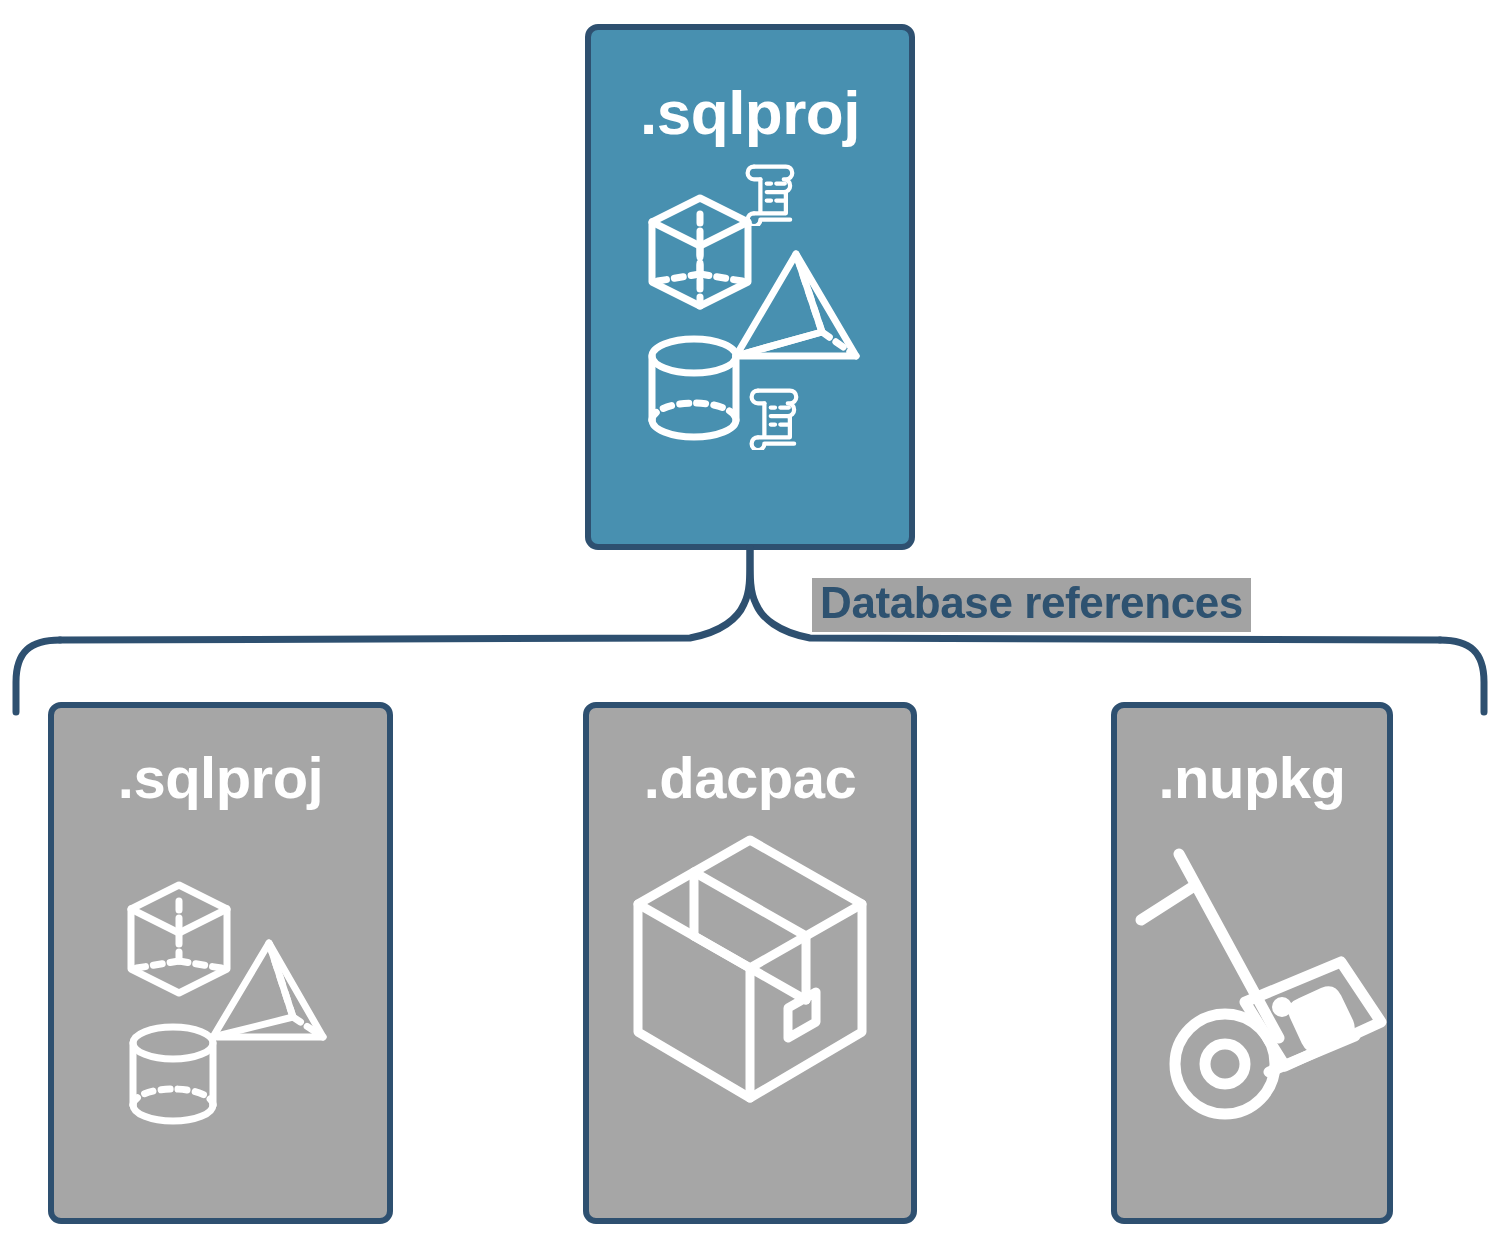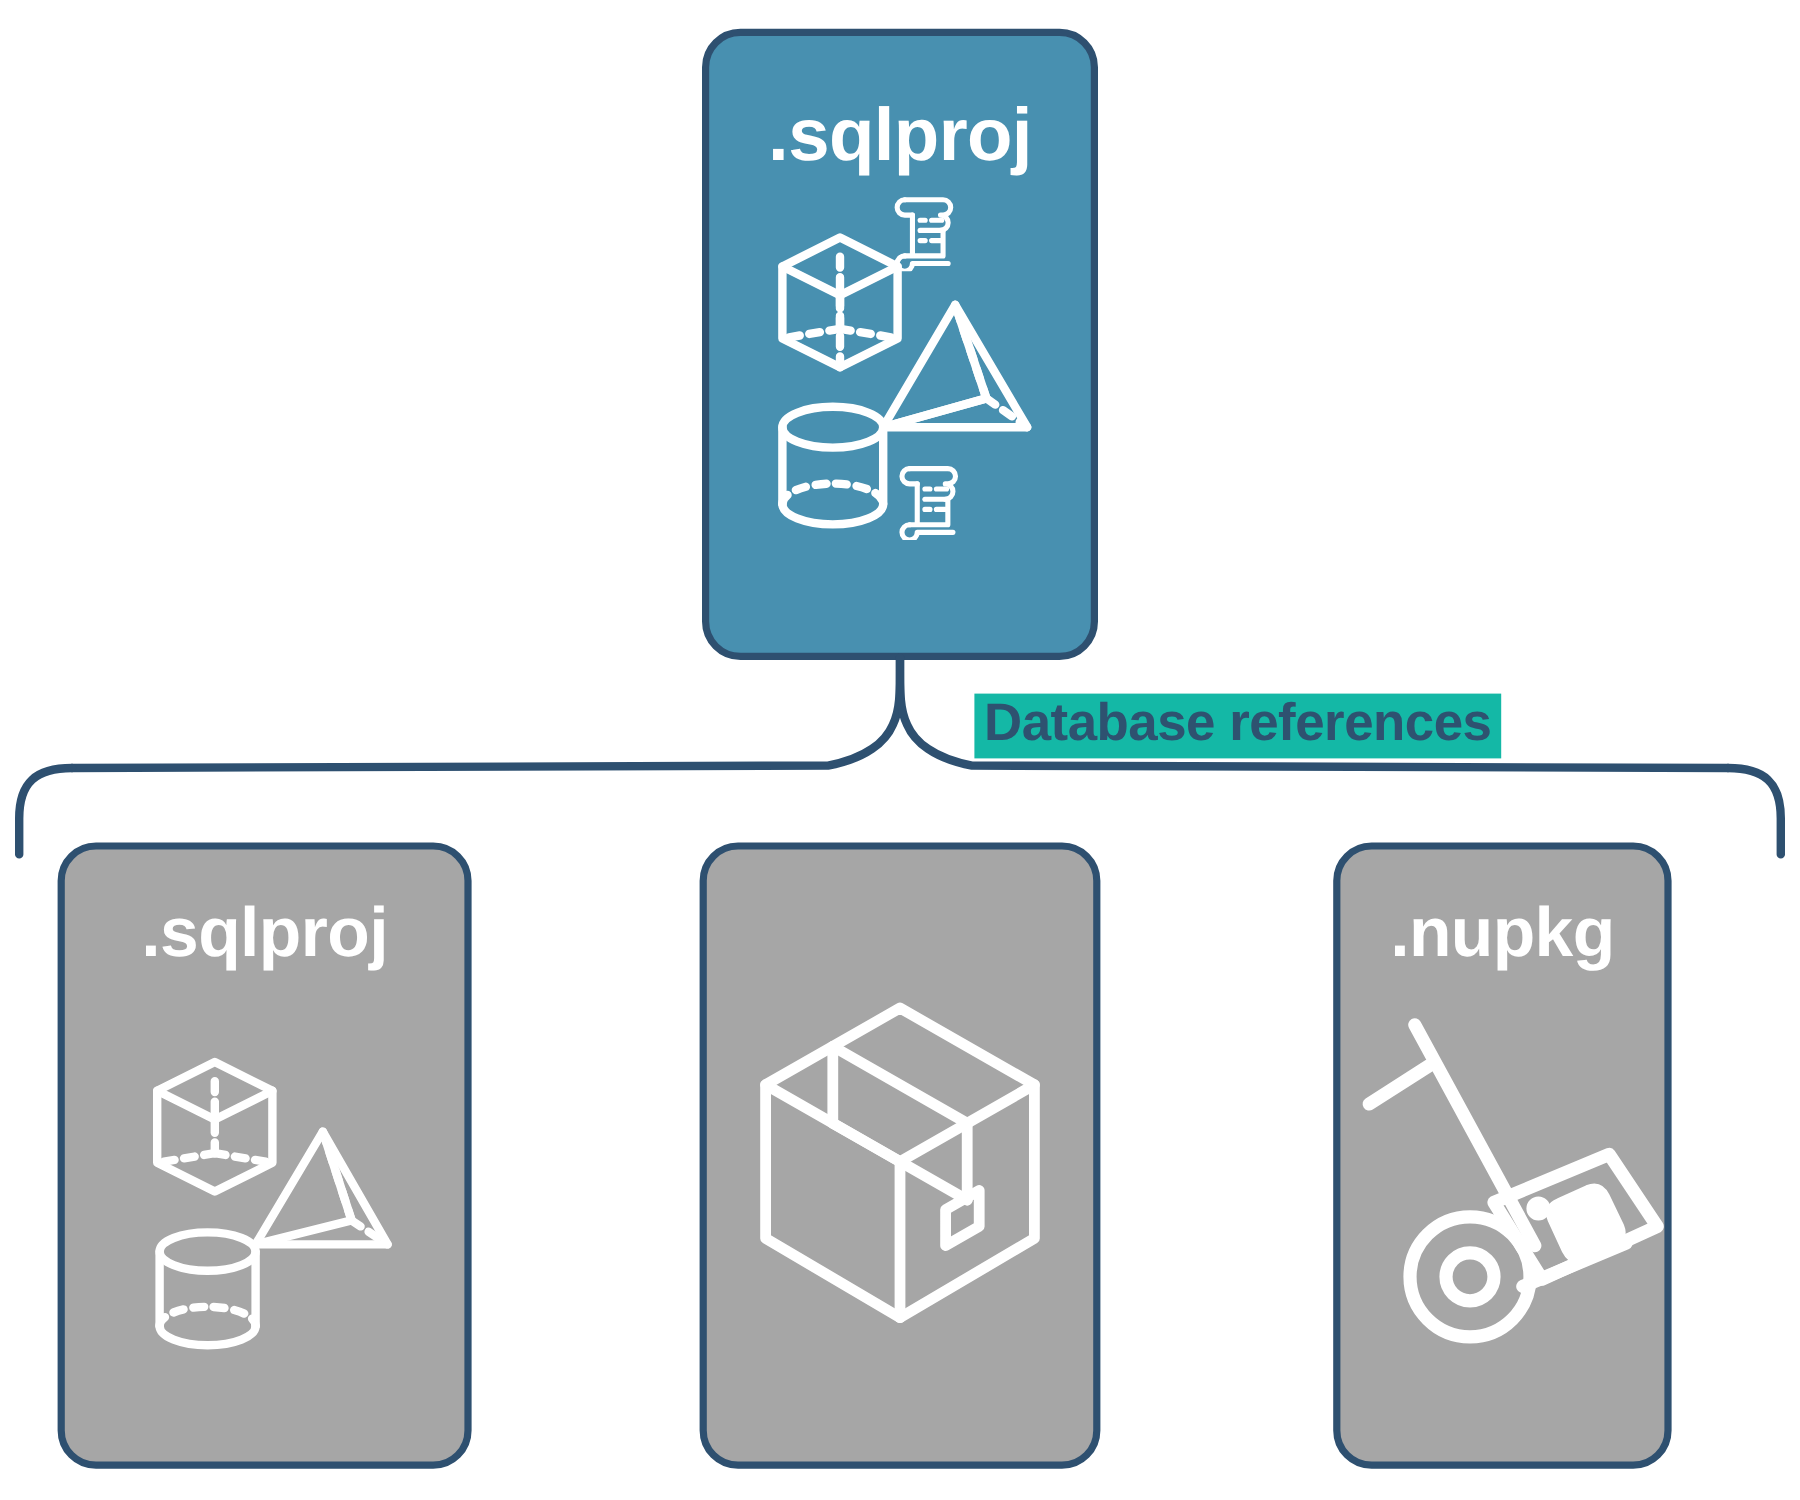--- a/index.html
+++ b/index.html
@@ -18,21 +18,21 @@
     position: absolute;
     left: 0; top: 0;
     width: 1500px;
     height: 1250px;
   }
 
   
   .card {
     position: absolute;
     box-sizing: border-box;
-    border-radius: 32px;
+    border-radius: 13px;
     border: 6px solid #2e5070;
     display: block;
   }
   .card.primary  { background: #4890b0; }
   .card.muted    { background: #a6a6a6; }
 
   #card-sqlproj-main {
     left: 585px; top: 24px;
     width: 330px; height: 526px;
   }
@@ -86,21 +86,21 @@
   
   #brace-caption {
     position: absolute;
     left: 812px;
     top: 578px;
     font-size: 44px;
     font-weight: bold;
     color: #2e5270;
     letter-spacing: -0.4px;
     white-space: nowrap;
-    background: #14b8a6;
+    background: #a3a3a3;
     padding: 0 8px 4px 8px;
     user-select: none;
   }
 </style>
 </head>
 <body>
 
 <div id="stage">
 
   <div class="card primary" id="card-sqlproj-main">
@@ -202,20 +202,21 @@
           <path d="M22 180 L22 242"></path>
           <path d="M102 180 L102 242"></path>
           <path d="M22 242 A40 16 0 0 0 102 242"></path>
           <path d="M22 242 A40 16 0 0 1 102 242" stroke-dasharray="9 8"></path>
         </g>
       </svg>
     </div>
   </div>
 
   <div class="card muted" id="card-dacpac">
+    <div class="card-title">.dacpac</div>
 
     <div class="card-art">
       <svg width="248" height="300" viewBox="0 0 248 300" fill="none" stroke="#ffffff" stroke-width="9" stroke-linecap="round" stroke-linejoin="round">
 
         <path d="M124 14 L236 78 L236 206 L124 272 L12 206 L12 78 Z"></path>
 
         <path d="M12 78 L124 142 L236 78"></path>
         <path d="M124 142 L124 272"></path>
 
         <path d="M68 46 L180 110"></path>

